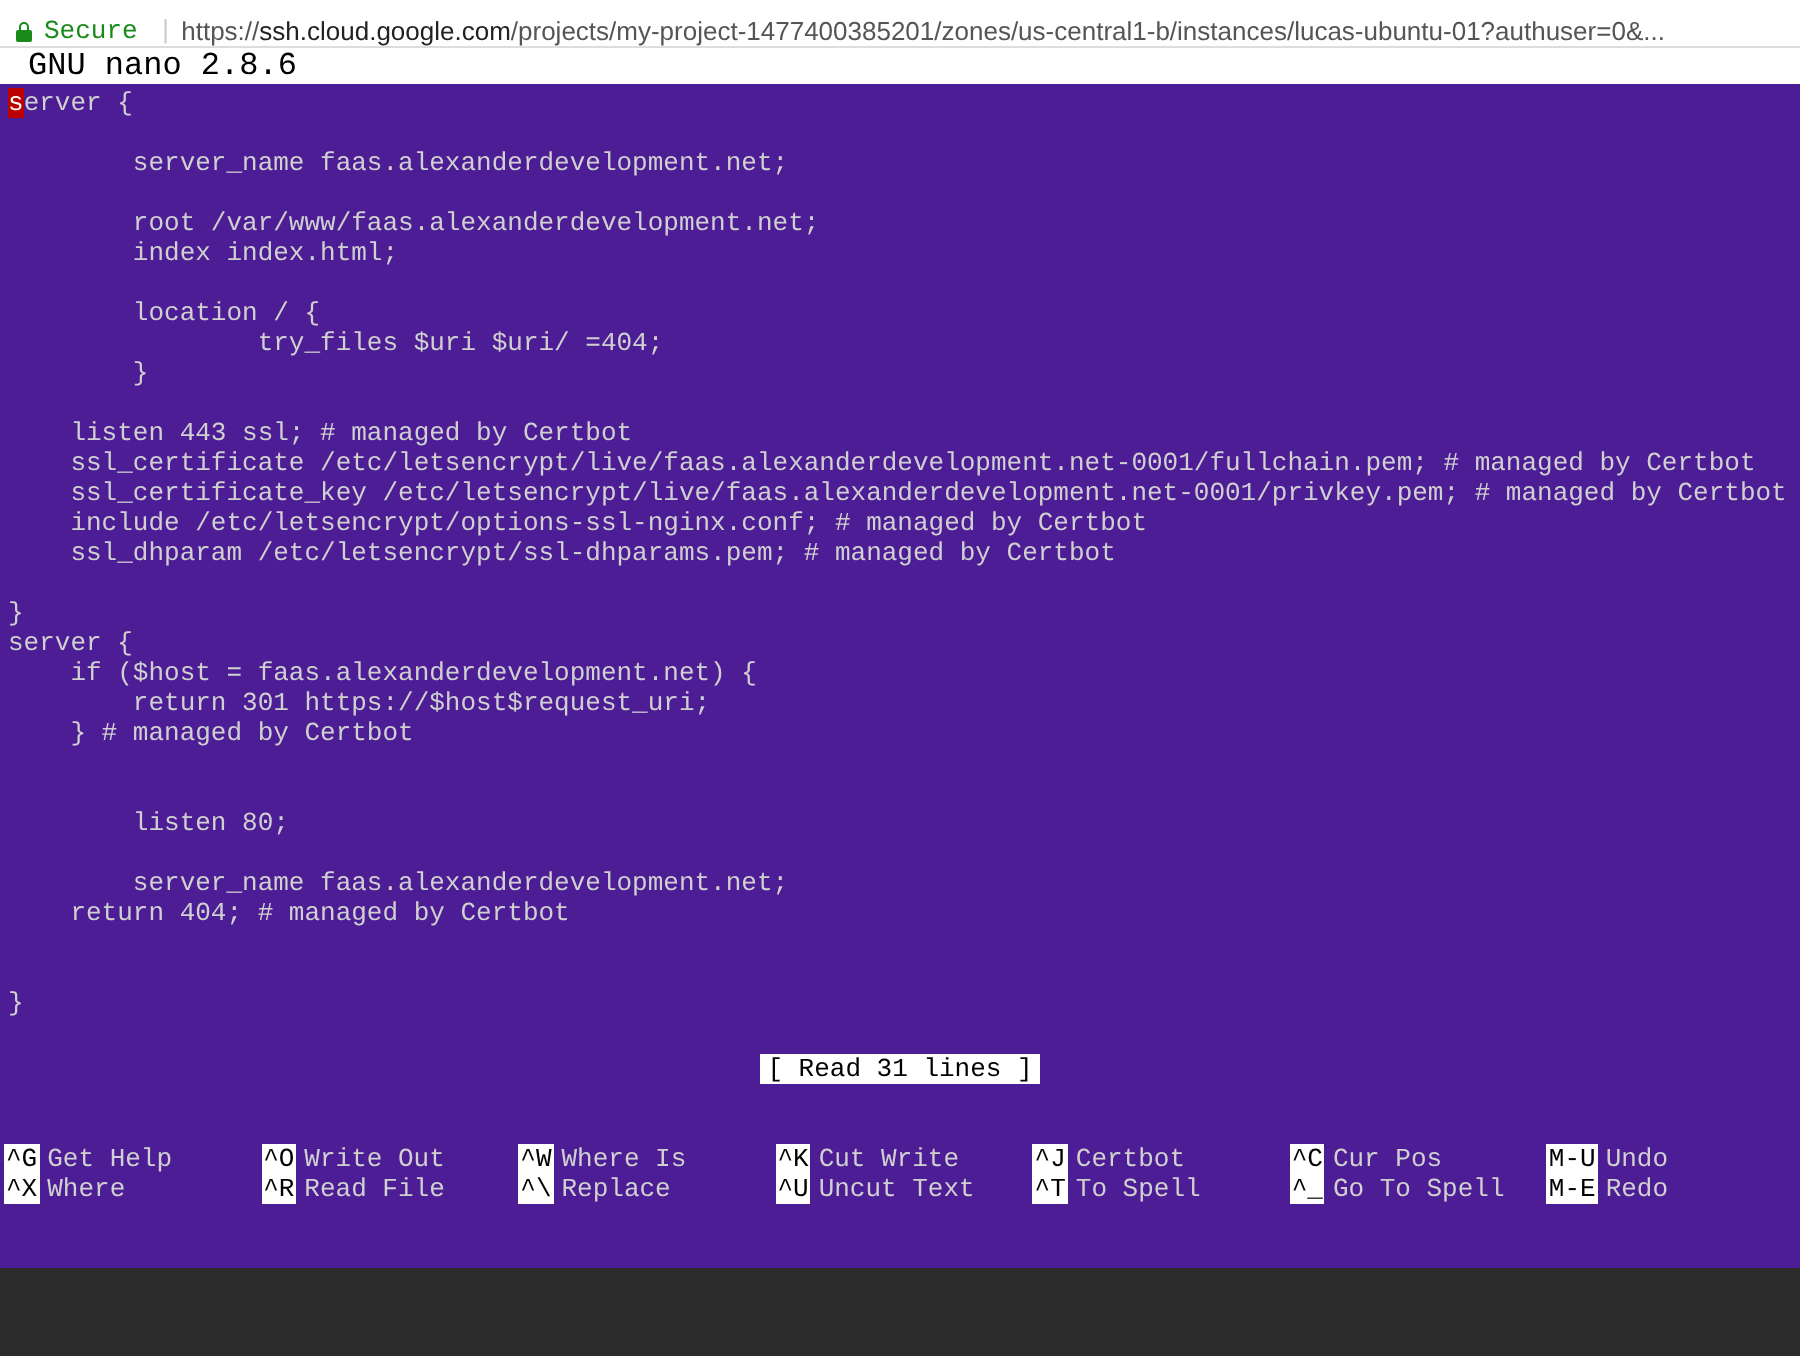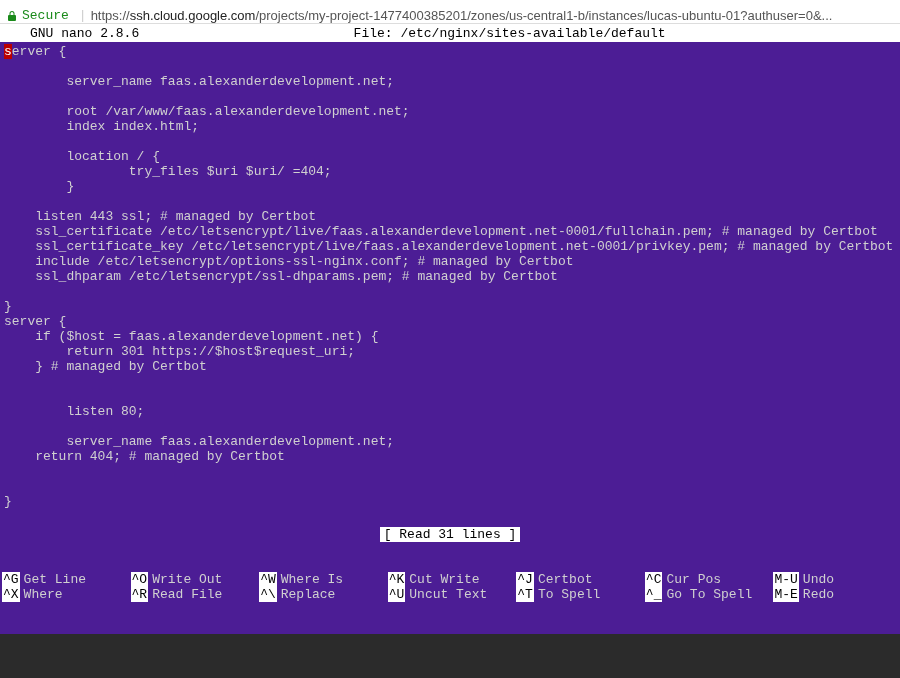--- a/index.html
+++ b/index.html
@@ -5,21 +5,21 @@
   * { margin: 0; padding: 0; box-sizing: border-box; }
   html, body { width: 900px; height: 678px; overflow: hidden; font-family: "Consolas","Menlo","Courier New",monospace; background:#2b2b2b; }
   
   .addr-bar { height: 24px; background:#fff; display:flex; align-items:flex-end; padding:0 6px; font-size:13px; color:#555; border-bottom:1px solid #ddd; }
   .addr-bar .secure { color:#1a8a1a; display:flex; align-items:center; gap:4px; margin-right:6px; }
   .addr-bar .secure svg { width:12px; height:12px; }
   .addr-bar .sep { color:#ccc; margin:0 4px; }
   .addr-bar .url { color:#555; white-space:nowrap; overflow:hidden; text-overflow:ellipsis; flex:1; font-family: Arial, sans-serif; margin-top: 28px; }
   .addr-bar .url-host { color:#222; }
   
-  .nano-header { height:18px; background:#fff; color:#000; display:flex; align-items:center; font-size:13px; padding:0 20px; }
+  .nano-header { height:18px; background:#fff; color:#000; display:flex; align-items:center; font-size:16px; padding:0 4px; }
   .nano-header .left { flex:0 0 auto; padding-left:10px; }
   .nano-header .center { flex:1; text-align:center; }
   
   .top-icons { position:absolute; right:6px; top:40px; display:flex; gap:10px; align-items:center; }
   .top-icons svg { width:18px; height:18px; fill:#ccc; }
   
   .term { background:#4c1d95; color:#d0d0d0; font-size:13px; line-height:15px; white-space:pre; padding:2px 4px 0 4px; height:592px; position:relative; }
   .cursor-s { background:#b00; color:#fff; }
   
   .bottom { position:absolute; bottom:0; left:0; right:0; }
@@ -40,21 +40,20 @@
     <span>Secure</span>
   </span>
   <span class="sep">|</span>
   <span class="url">
     <span>https://</span><span class="url-host">ssh.cloud.google.com</span><span>/projects/my-project-1477400385201/zones/us-central1-b/instances/lucas-ubuntu-01?authuser=0&amp;...</span>
   </span>
 </div>
 
 <div class="nano-header">
   <div class="left">GNU nano 2.8.6</div>
-  <div class="center">File: /etc/nginx/sites-available/default</div>
 </div>
 
 <div class="top-icons">
   <span>
     <svg viewBox="0 0 24 24">
         <rect x="2" y="6" width="20" height="12" rx="1" fill="none" stroke="#ccc" stroke-width="1.5"></rect>
         <circle cx="6" cy="10" r="1" fill="#ccc"></circle>
         <circle cx="10" cy="10" r="1" fill="#ccc"></circle>
         <circle cx="14" cy="10" r="1" fill="#ccc"></circle>
         <circle cx="18" cy="10" r="1" fill="#ccc"></circle>
@@ -101,21 +100,21 @@
     return 404; # managed by Certbot
 
 
 }</span>
 
   <div class="bottom">
     <div class="status-line"><span>[ Read 31 lines ]</span></div>
     <div class="shortcuts">
       <div class="cell">
           <span class="key">^G</span>
-          <span>Get Line</span>
+          <span>Get Help</span>
         </div>
       <div class="cell">
           <span class="key">^O</span>
           <span>Write Out</span>
         </div>
       <div class="cell">
           <span class="key">^W</span>
           <span>Where Is</span>
         </div>
       <div class="cell">

